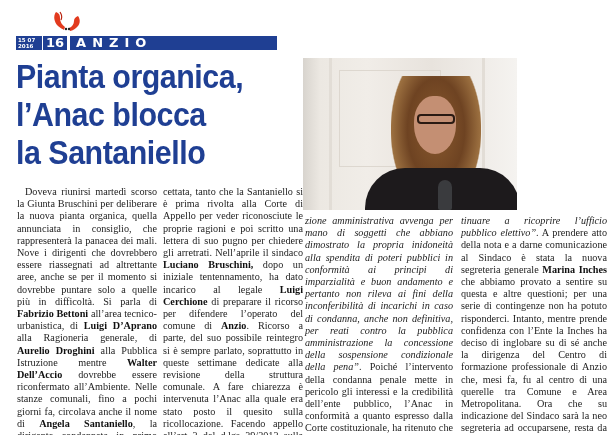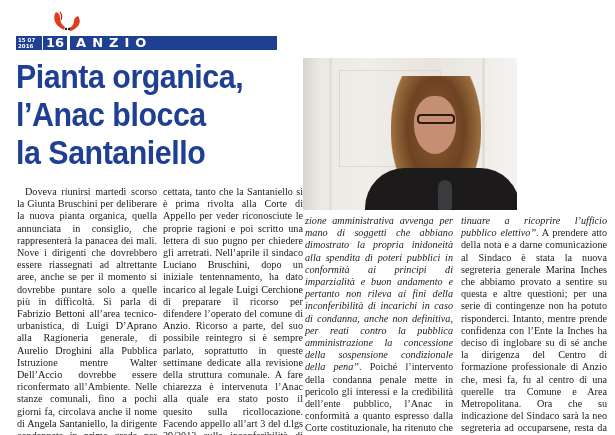--- a/index.html
+++ b/index.html
@@ -37,21 +37,21 @@
   .photo .panel { position: absolute; left: 36px; top: 12px; width: 100px; height: 95px; border: 1px solid #ddd7cf; }
   .photo .hair { position: absolute; left: 88px; top: 18px; width: 90px; height: 134px; background: radial-gradient(ellipse at 50% 40%, #8a5a2e 0%, #6e4322 45%, #9c7040 70%, transparent 72%); }
   .photo .face { position: absolute; left: 111px; top: 38px; width: 42px; height: 58px; border-radius: 45% 45% 50% 50%; background: #c48f73; }
   .photo .glasses { position: absolute; left: 114px; top: 56px; width: 38px; height: 10px; border: 2px solid #2a1a12; border-radius: 4px; box-sizing: border-box; }
   .photo .body { position: absolute; left: 62px; top: 110px; width: 155px; height: 60px; border-radius: 40px 40px 0 0; background: #1d1a1c; }
   .photo .mic { position: absolute; left: 135px; top: 122px; width: 14px; height: 30px; border-radius: 7px 7px 2px 2px; background: #3a3b3e; }
   .col {
     position: absolute; top: 186px; width: 140px;
     font-size: 10.2px; line-height: 12.2px; text-align: justify; hyphens: manual; color: #222;
   }
-  .col b { font-weight: normal; color: #111; }
+  .col b { font-weight: bold; color: #111; }
   .col i { }
   .col1 { left: 17px; }
   .col2 { left: 163px; top: 186px; }
   .col3 { left: 305px; top: 215px; width: 148px; }
   .col4 { left: 461px; top: 215px; width: 146px; }
   .p { margin: 0; text-indent: 8px; }
   .p.noindent { text-indent: 0; }
 </style>
 </head>
 <body>

